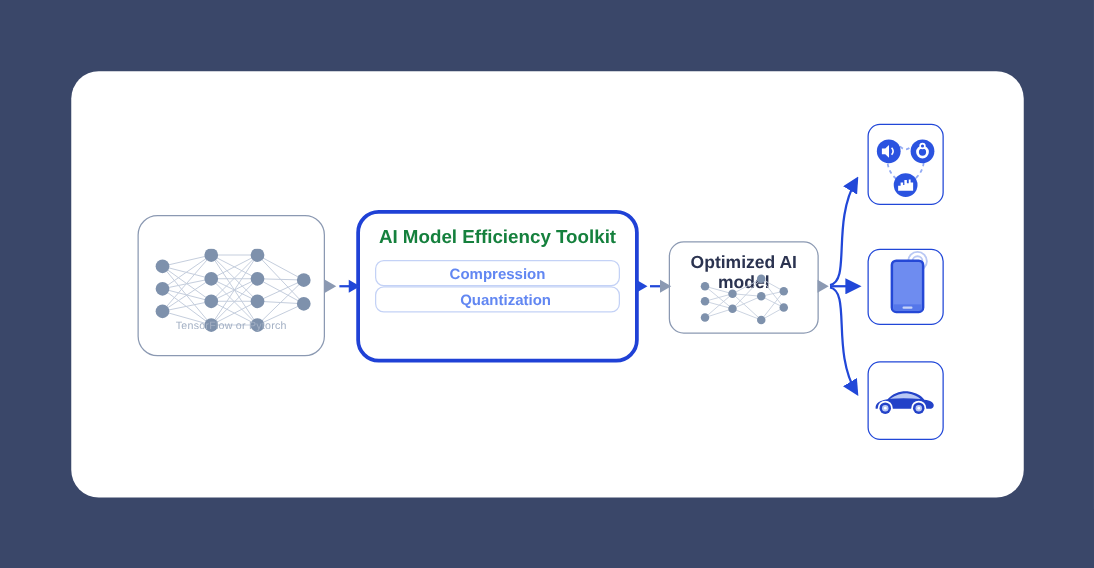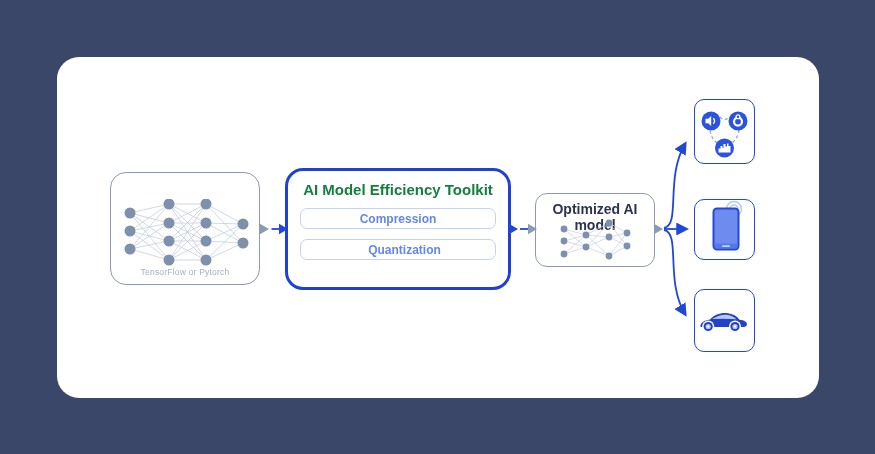--- a/index.html
+++ b/index.html
@@ -16,38 +16,38 @@
   .box-trained{
     left:110px;top:172px;width:150px;height:113px;
     border:1.5px solid #8b99b2;border-radius:16px;
   }
   .box-trained .title{
     margin-top:9px;text-align:center;font-size:12.5px;font-weight:bold;
     color:#2b3350;letter-spacing:.1px;
   }
   .net-large{position:absolute;left:0;top:26px;}
   .framework{
-    position:absolute;bottom:7px;width:100%;text-align:center;
+    position:absolute;bottom:19px;width:100%;text-align:center;
     font-size:8.5px;color:#a3b0c4;letter-spacing:.2px;
   }
   .box-aimet{
     left:285px;top:168px;width:226px;height:122px;
     border:3px solid #1f41d6;border-radius:18px;
   }
   .aimet-title{
     margin-top:9px;text-align:center;font-size:15px;font-weight:bold;
     color:#15803d;line-height:1.35;
   }
   .pill{
     width:196px;height:21px;margin:0 auto;border:1.3px solid #c4d2f6;
     border-radius:7px;display:flex;align-items:center;justify-content:center;
     font-size:12px;font-weight:bold;color:#6287f2;background:#fff;cursor:pointer;
   }
   .pill1{margin-top:8px;}
-  .pill2{margin-top:10px;padding-left:13px;}
+  .pill2{margin-top:0;padding-left:13px;}
   .box-optimized{
     left:535px;top:193px;width:120px;height:74px;
     border:1.5px solid #8b99b2;border-radius:12px;
   }
   .box-optimized .title{
     margin-top:7px;text-align:center;font-size:14px;font-weight:bold;color:#2b3350;
   }
   .net-small{position:absolute;left:0;top:22px;}
   .target{
     position:absolute;left:694px;width:61px;background:#fff;

